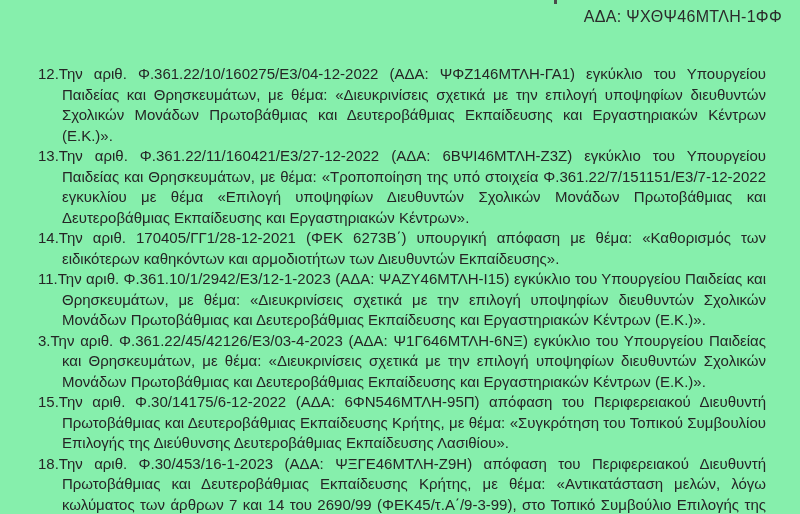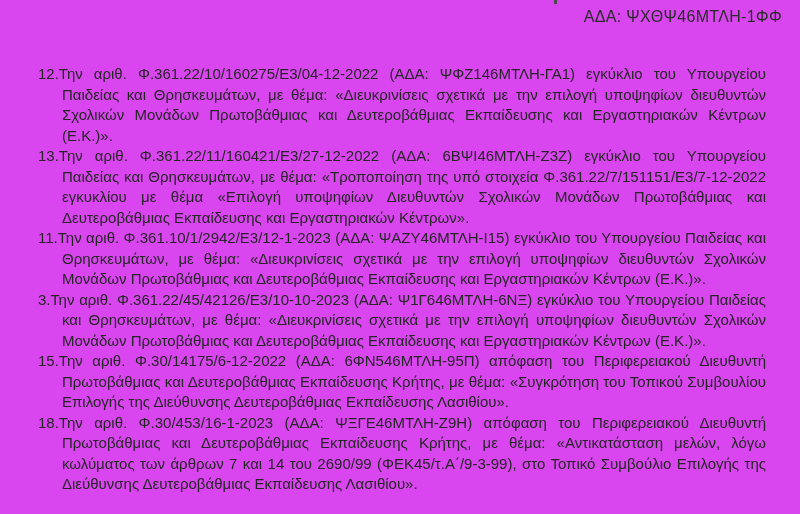--- a/index.html
+++ b/index.html
@@ -11,21 +11,21 @@
     height: 514px;
     background: #ffffff;
     font-family: "Liberation Sans", sans-serif;
     color: #262626;
     overflow: hidden;
   }
   .page {
     position: relative;
     width: 800px;
     height: 514px;
-    background: #d946ef;
+    background: #86efac;
   }
   .top-artifact {
     position: absolute;
     top: 0;
     left: 554px;
     width: 3px;
     height: 4px;
     background: #4a4a4a;
   }
   .ada-header {
@@ -64,24 +64,25 @@
   <div class="top-artifact"></div>
 
   <div class="ada-header">ΑΔΑ: ΨΧΘΨ46ΜΤΛΗ-1ΦΦ</div>
 
   <div class="doc-list">
 
     <div class="doc-item"><span class="item-number">12.</span><span>Την αριθ. Φ.361.22/10/160275/Ε3/04-12-2022 (ΑΔΑ: ΨΦΖ146ΜΤΛΗ-ΓΑ1) εγκύκλιο του Υπουργείου Παιδείας και Θρησκευμάτων, με θέμα: «Διευκρινίσεις σχετικά με την επιλογή υποψηφίων διευθυντών Σχολικών Μονάδων Πρωτοβάθμιας και Δευτεροβάθμιας Εκπαίδευσης και Εργαστηριακών Κέντρων (Ε.Κ.)».</span></div>
 
     <div class="doc-item"><span class="item-number">13.</span><span>Την αριθ. Φ.361.22/11/160421/Ε3/27-12-2022 (ΑΔΑ: 6ΒΨΙ46ΜΤΛΗ-Ζ3Ζ) εγκύκλιο του Υπουργείου Παιδείας και Θρησκευμάτων, με θέμα: «Τροποποίηση της υπό στοιχεία Φ.361.22/7/151151/Ε3/7-12-2022 εγκυκλίου με θέμα «Επιλογή υποψηφίων Διευθυντών Σχολικών Μονάδων Πρωτοβάθμιας και Δευτεροβάθμιας Εκπαίδευσης και Εργαστηριακών Κέντρων».</span></div>
 
+    <div class="doc-item"><span class="item-number">14.</span><span>Την αριθ. 170405/ΓΓ1/28-12-2021 (ΦΕΚ 6273Β΄) υπουργική απόφαση με θέμα: «Καθορισμός των ειδικότερων καθηκόντων και αρμοδιοτήτων των Διευθυντών Εκπαίδευσης».</span></div>
 
     <div class="doc-item"><span class="item-number">11.</span><span>Την αριθ. Φ.361.10/1/2942/Ε3/12-1-2023 (ΑΔΑ: ΨΑΖΥ46ΜΤΛΗ-Ι15) εγκύκλιο του Υπουργείου Παιδείας και Θρησκευμάτων, με θέμα: «Διευκρινίσεις σχετικά με την επιλογή υποψηφίων διευθυντών Σχολικών Μονάδων Πρωτοβάθμιας και Δευτεροβάθμιας Εκπαίδευσης και Εργαστηριακών Κέντρων (Ε.Κ.)».</span></div>
 
-    <div class="doc-item"><span class="item-number">3.</span><span>Την αριθ. Φ.361.22/45/42126/Ε3/10-10-2023 (ΑΔΑ: Ψ1Γ646ΜΤΛΗ-6ΝΞ) εγκύκλιο του Υπουργείου Παιδείας και Θρησκευμάτων, με θέμα: «Διευκρινίσεις σχετικά με την επιλογή υποψηφίων διευθυντών Σχολικών Μονάδων Πρωτοβάθμιας και Δευτεροβάθμιας Εκπαίδευσης και Εργαστηριακών Κέντρων (Ε.Κ.)».</span></div>
+    <div class="doc-item"><span class="item-number">3.</span><span>Την αριθ. Φ.361.22/45/42126/Ε3/03-4-2023 (ΑΔΑ: Ψ1Γ646ΜΤΛΗ-6ΝΞ) εγκύκλιο του Υπουργείου Παιδείας και Θρησκευμάτων, με θέμα: «Διευκρινίσεις σχετικά με την επιλογή υποψηφίων διευθυντών Σχολικών Μονάδων Πρωτοβάθμιας και Δευτεροβάθμιας Εκπαίδευσης και Εργαστηριακών Κέντρων (Ε.Κ.)».</span></div>
 
     <div class="doc-item"><span class="item-number">15.</span><span>Την αριθ. Φ.30/14175/6-12-2022 (ΑΔΑ: 6ΦΝ546ΜΤΛΗ-95Π) απόφαση του Περιφερειακού Διευθυντή Πρωτοβάθμιας και Δευτεροβάθμιας Εκπαίδευσης Κρήτης, με θέμα: «Συγκρότηση του Τοπικού Συμβουλίου Επιλογής της Διεύθυνσης Δευτεροβάθμιας Εκπαίδευσης Λασιθίου».</span></div>
 
     <div class="doc-item"><span class="item-number">18.</span><span>Την αριθ. Φ.30/453/16-1-2023 (ΑΔΑ: ΨΞΓΕ46ΜΤΛΗ-Ζ9Η) απόφαση του Περιφερειακού Διευθυντή Πρωτοβάθμιας και Δευτεροβάθμιας Εκπαίδευσης Κρήτης, με θέμα: «Αντικατάσταση μελών, λόγω κωλύματος των άρθρων 7 και 14 του 2690/99 (ΦΕΚ45/τ.Α΄/9-3-99), στο Τοπικό Συμβούλιο Επιλογής της Διεύθυνσης Δευτεροβάθμιας Εκπαίδευσης Λασιθίου».</span></div>
 
   </div>
 
 </div>
 
 </body></html>

